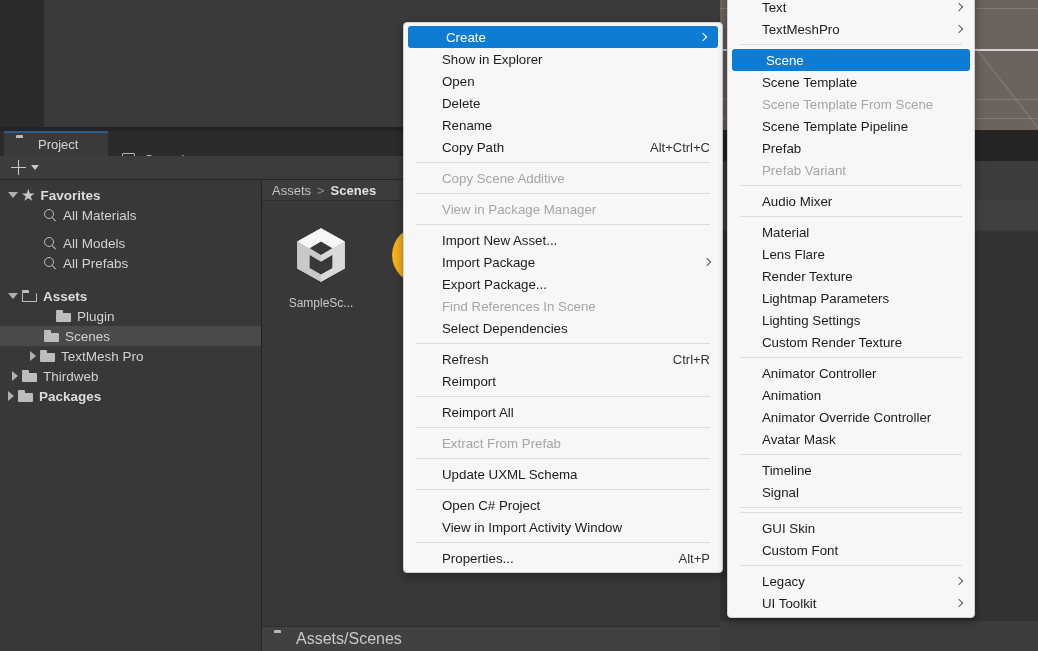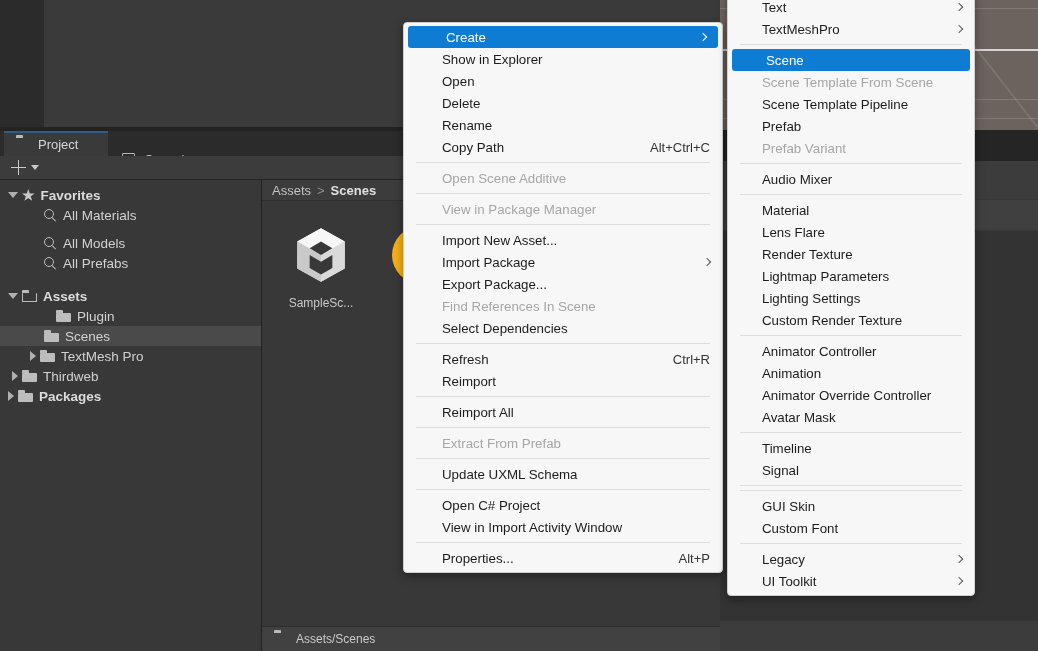--- a/index.html
+++ b/index.html
@@ -170,21 +170,21 @@
   }
   .tw-logo::after {
     content: ""; position: absolute; left: 16px; bottom: -9px;
     width: 24px; height: 20px; background: #cfcfcf; border-radius: 0 0 4px 4px;
   }
 
   .statusbar {
     position: absolute; left: 262px; bottom: 0; width: 458px; height: 25px;
     background: #414141; border-top: 1px solid #2e2e2e;
     display: flex; align-items: center; gap: 7px; padding-left: 12px;
-    font-size: 12px; color: #cacaca;
+    font-size: 16px; color: #cacaca;
   }
 
   
   .menu {
     position: absolute; background: #f7f7f7;
     border: 1px solid #d0d0d0; border-radius: 4px;
     box-shadow: 0 3px 10px rgba(0,0,0,0.38);
     padding: 3px 0; z-index: 50;
   }
   #menu-main { left: 403px; top: 22px; width: 320px; }
@@ -380,21 +380,21 @@
       </div>
       <div class="mi">
         <span>Rename</span>
       </div>
       <div class="mi">
         <span>Copy Path</span>
         <span class="shortcut">Alt+Ctrl+C</span>
       </div>
       <div class="sepline"></div>
       <div class="mi disabled">
-        <span>Open Scene Additive</span>
+        <span>Copy Scene Additive</span>
       </div>
       <div class="sepline"></div>
       <div class="mi disabled">
         <span>View in Package Manager</span>
       </div>
       <div class="sepline"></div>
       <div class="mi">
         <span>Import New Asset...</span>
       </div>
       <div class="mi">
@@ -450,20 +450,23 @@
         <span class="arrow"></span>
       </div>
       <div class="mi sub-m">
         <span>TextMeshPro</span>
         <span class="arrow"></span>
       </div>
       <div class="sepline"></div>
       <div class="mi sub-m highlight">
         <span>Scene</span>
       </div>
+      <div class="mi sub-m">
+        <span>Scene Template</span>
+      </div>
       <div class="mi sub-m disabled">
         <span>Scene Template From Scene</span>
       </div>
       <div class="mi sub-m">
         <span>Scene Template Pipeline</span>
       </div>
       <div class="mi sub-m">
         <span>Prefab</span>
       </div>
       <div class="mi sub-m disabled">

